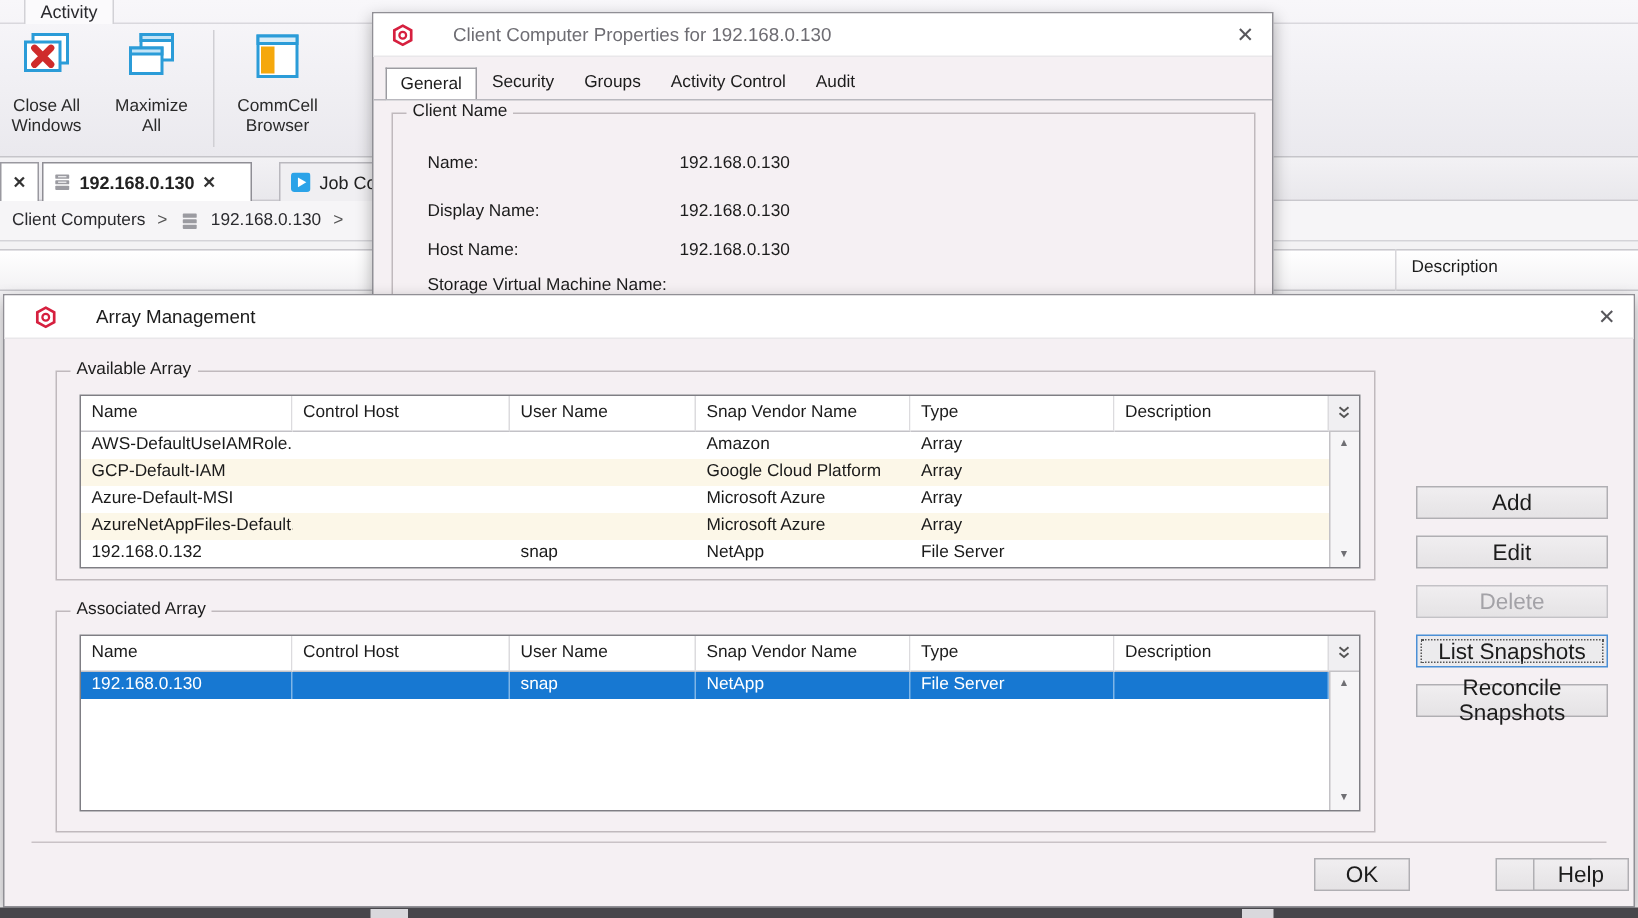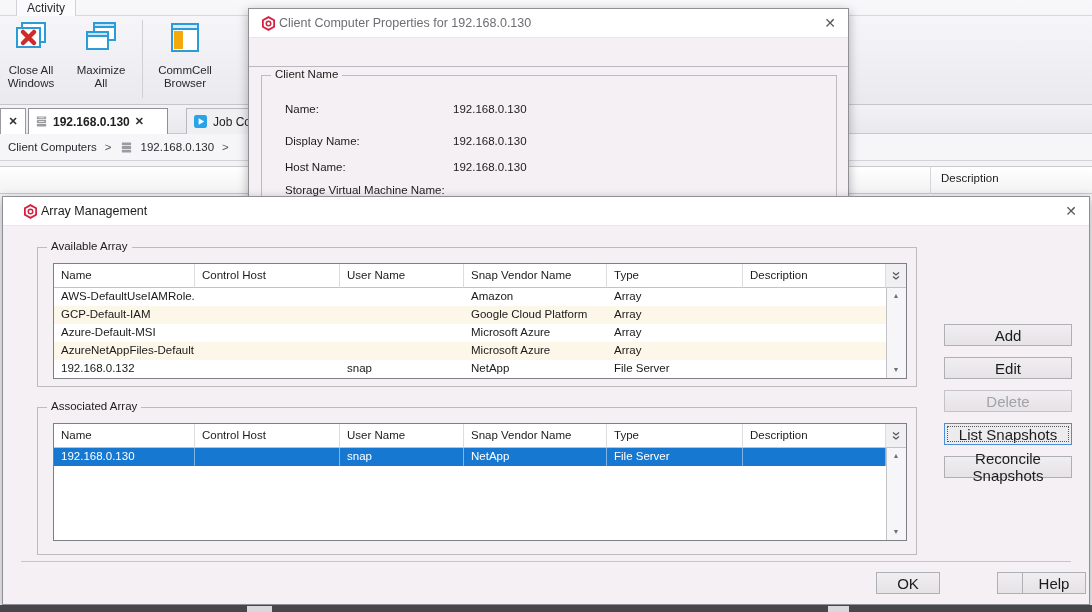--- a/index.html
+++ b/index.html
@@ -38,21 +38,21 @@
 
   
   #bg-grid-header { left:0; top:166px; width:1092px; height:28px;
     background:linear-gradient(#ffffff,#f3f2f4); border-top:1px solid #c9c8cd; border-bottom:1px solid #c9c8cd; }
   #bg-col-line { left:930px; top:166px; width:1px; height:28px; background:#d7d6da; }
   #bg-desc { left:941px; top:172px; font-size:11.5px; color:#1c1c1c; }
 
   
   .dialog { background:#f5f0f3; border:1px solid #908f95; box-shadow:0 3px 10px rgba(0,0,0,.3); }
   .dlg-titlebar { position:absolute; left:0; top:0; right:0; height:29px; background:#ffffff;
-    border-bottom:1px solid #e9e7ea; display:flex; align-items:center; padding:0 12px; gap:3px; }
+    border-bottom:1px solid #e9e7ea; display:flex; align-items:center; padding:0 12px; gap:26px; }
   .dlg-title { font-size:12.5px; color:#6e6d73; flex:1; }
   .dlg-close { font-size:14px; color:#58575c; cursor:pointer; }
   .cv-logo svg { width:15px; height:15px; display:block; }
 
   .groupbox { position:absolute; border:1px solid #c0b9bd; }
   .groupbox-legend { position:absolute; top:-8px; left:9px; background:#f5f0f3; padding:0 4px;
     font-size:11.5px; color:#1c1c1c; }
 
   
   #prop-dialog { left:248px; top:8px; width:601px; height:200px; z-index:10; }
@@ -205,20 +205,27 @@
       <span class="cv-logo">
         <svg viewBox="0 0 20 20">
             <polygon points="10,1.5 17.5,5.7 17.5,14.3 10,18.5 2.5,14.3 2.5,5.7" fill="none" stroke="#d6203f" stroke-width="2.4"></polygon>
           <circle cx="10" cy="10" r="3" fill="none" stroke="#d6203f" stroke-width="2"></circle>
           </svg>
       </span>
       <span class="dlg-title">Client Computer Properties for 192.168.0.130</span>
       <span class="dlg-close">✕</span>
     </div>
 
+    <div id="prop-tabs">
+      <span class="ptab active">General</span>
+      <span class="ptab">Security</span>
+      <span class="ptab">Groups</span>
+      <span class="ptab">Activity Control</span>
+      <span class="ptab">Audit</span>
+    </div>
     <div id="prop-tabline"></div>
 
     <div class="groupbox" style="left:12px; top:66px; width:576px; height:140px;">
       <span class="groupbox-legend">Client Name</span>
     </div>
 
     <span class="pfield-label" style="top:94px;">Name:</span>
     <span class="pfield-value" style="top:94px;">192.168.0.130</span>
     <span class="pfield-label" style="top:126px;">Display Name:</span>
     <span class="pfield-value" style="top:126px;">192.168.0.130</span>

